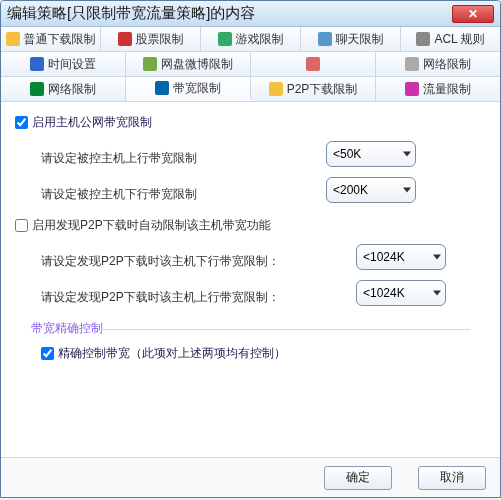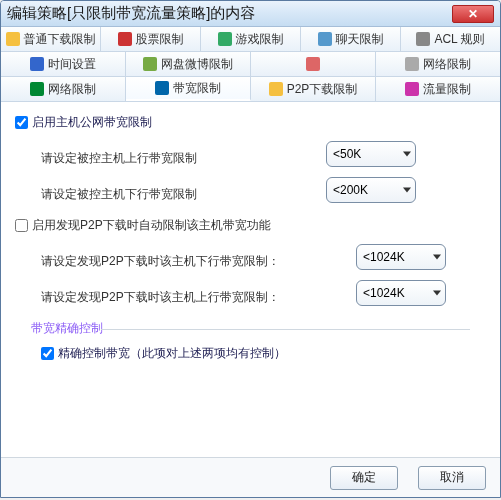--- a/index.html
+++ b/index.html
@@ -19,21 +19,21 @@
 .chk-row{display:flex;align-items:center;gap:4px;margin-bottom:10px;color:#225;}
 .chk-row input[type=checkbox]{width:13px;height:13px}
 .indent{padding-left:26px}
 .frow{display:flex;align-items:flex-end;margin-bottom:10px}
 .frow .lbl{flex:0 0 auto;color:#333}
 .frow .combo{margin-left:auto;margin-right:70px}
 .combo{width:90px;height:22px;border:1px solid #7a8ea5;border-radius:6px;background:linear-gradient(#fff,#eef3f8);display:flex;align-items:center;padding:12px 6px;position:relative;cursor:pointer}
 .combo .arrow{position:absolute;right:4px;top:50%;transform:translateY(-50%);width:0;height:0;border-left:4px solid transparent;border-right:4px solid transparent;border-top:5px solid #333}
 .group-title{color:#8b5cf6;margin:10px 16px 8px;position:relative}
 .group-title::after{content:"";position:absolute;left:70px;right:0;top:50%;height:1px;background:#d0d8e0}
-.footer{height:40px;border-top:1px solid #d0d8e0;display:flex;align-items:center;justify-content:flex-end;gap:20px;padding:0 14px;background:#f7f9fb}
+.footer{height:40px;border-top:1px solid #d0d8e0;display:flex;align-items:center;justify-content:flex-end;gap:26px;padding:0 14px;background:#f7f9fb}
 .btn{min-width:68px;height:24px;border:1px solid #8a9db0;border-radius:3px;background:linear-gradient(#fff,#e7eef6);display:flex;align-items:center;justify-content:center;cursor:pointer;color:#222}
 
 .c1{background:#f5c040}.c2{background:#3a6}.c3{background:#c33}.c4{background:#59c}.c5{background:#888}.c6{background:#36c}.c7{background:#7a4}.c8{background:#d66}.c9{background:#aaa}.c10{background:#083}.c11{background:#06a}.c12{background:#c3a}
 </style>
 </head>
 <body>
 
 <div class="window">
 
   <div class="titlebar">

